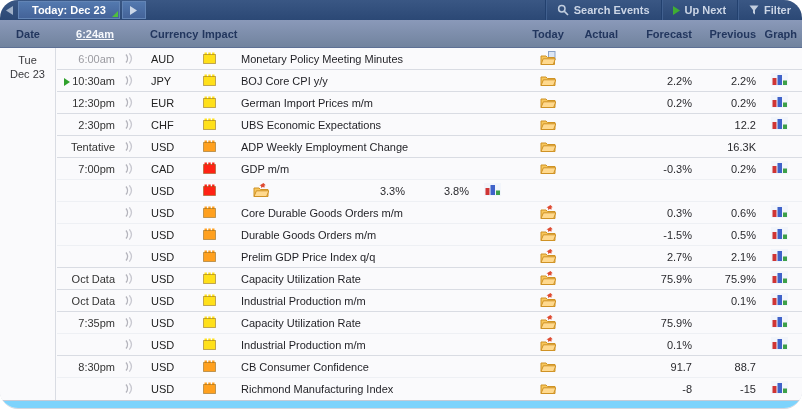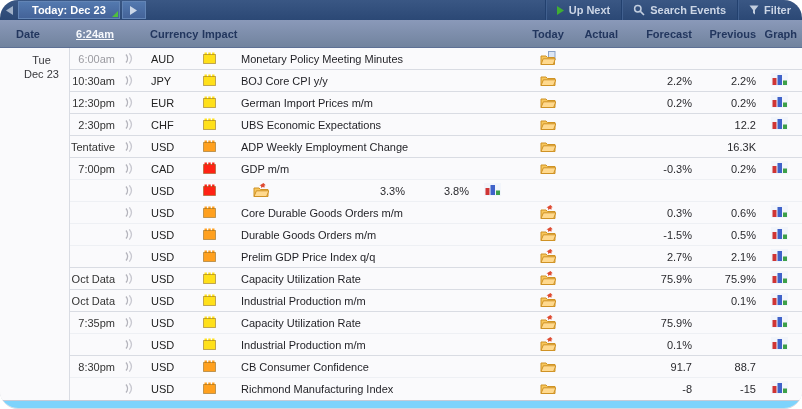--- a/index.html
+++ b/index.html
@@ -51,21 +51,21 @@
   .c-event    { flex:1; overflow:hidden; white-space:nowrap; }
   .c-detail   { width:40px; text-align:center; }
   .c-actual   { width:50px; text-align:right; }
   .c-forecast { width:74px; text-align:right; }
   .c-previous { width:64px; text-align:right; }
   .c-graph    { width:46px; text-align:center; }
   .hdr .c-graph { text-align:right; padding-right:5px; }
   
   .body { position:relative; height:352px; background:#fafafc; }
   .date-col {
-    position:absolute; left:14px; top:0; width:56px; height:100%;
+    position:absolute; left:0; top:0; width:56px; height:100%;
     background:#fafafc; border-right:1px solid #d9dce3; z-index:2;
     text-align:center; padding-top:5px; color:#38383c; line-height:14px;
   }
   .rows { margin-left:57px; }
   .row { height:22px; display:flex; align-items:center; border-top:1px solid #eef0f4; }
   .row.group-start { border-top:1px solid #d9dce3; }
   .row:first-child { border-top:none; height:21px; }
   .row .c-time { color:#333; }
   .row .c-time.past { color:#9b9ba1; }
   .row .c-time .upnext-arrow { display:inline-block; vertical-align:middle; margin-right:2px; }
@@ -94,31 +94,31 @@
     <div class="today-btn">
       <span>Today: Dec 23</span>
     </div>
     <div class="next-btn">
       <svg width="7" height="9" viewBox="0 0 7 9">
           <path d="M0 0 L7 4.5 L0 9 z" fill="#cdd8e8"></path>
         </svg>
     </div>
     <div class="tb-spacer"></div>
     <div class="tb-btn">
-      <svg width="7" height="9" viewBox="0 0 7 9">
-          <path d="M0 0 L7 4.5 L0 9 z" fill="#3fae33"></path>
-        </svg>
-      <span>Up Next</span>
-    </div>
-    <div class="tb-btn">
       <svg width="12" height="12" viewBox="0 0 12 12">
         <circle cx="4.8" cy="4.8" r="3.2" fill="none" stroke="#c2cedf" stroke-width="1.5"></circle>
         <line x1="7.4" y1="7.4" x2="11" y2="11" stroke="#c2cedf" stroke-width="1.6"></line>
       </svg>
       <span>Search Events</span>
+    </div>
+    <div class="tb-btn">
+      <svg width="7" height="9" viewBox="0 0 7 9">
+          <path d="M0 0 L7 4.5 L0 9 z" fill="#3fae33"></path>
+        </svg>
+      <span>Up Next</span>
     </div>
     <div class="tb-btn">
       <svg width="10" height="10" viewBox="0 0 10 10">
         <path d="M0.5 0.5 h9 L6 5 v4.5 L4 8 V5 z" fill="#c2cedf"></path>
       </svg>
       <span>Filter</span>
     </div>
   </div>
 
   <div class="hdr">

